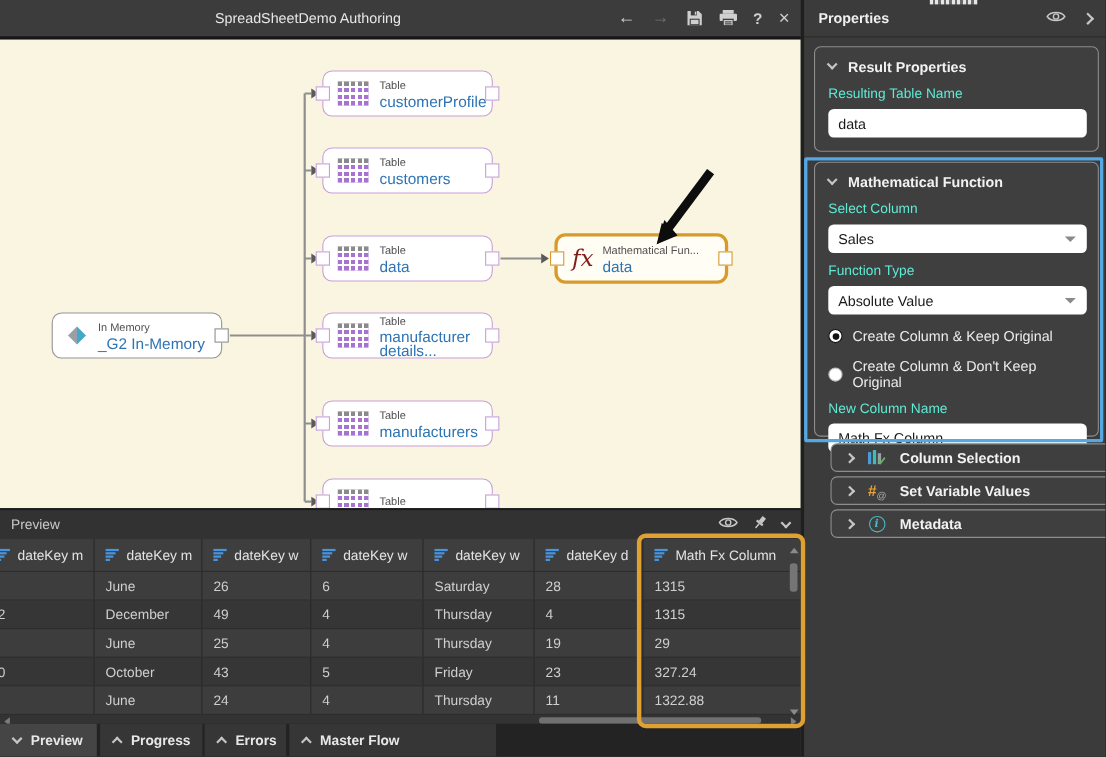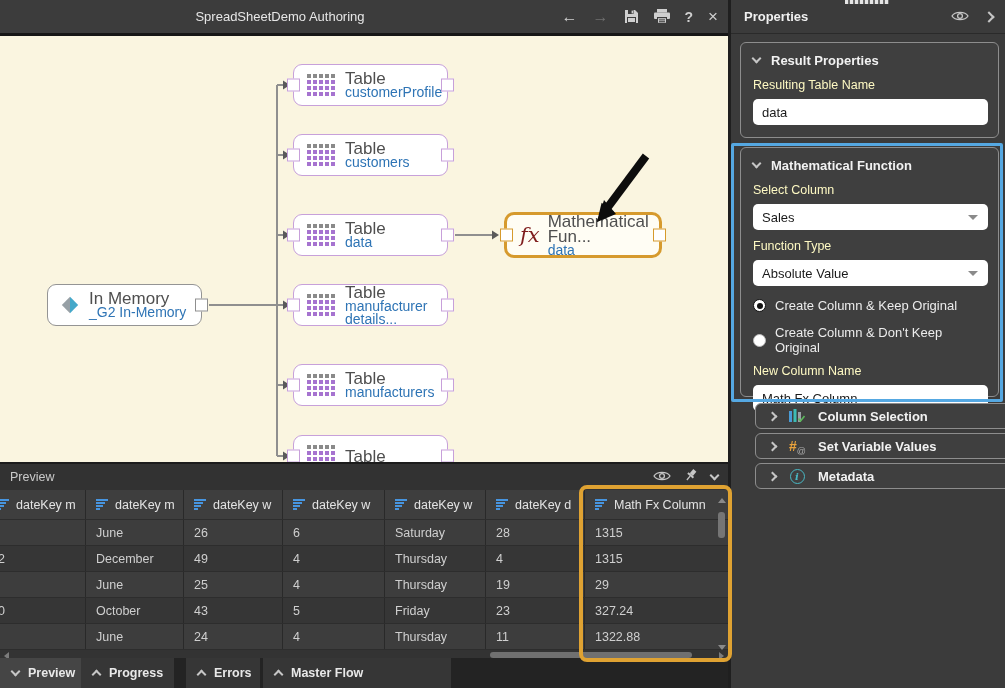--- a/index.html
+++ b/index.html
@@ -15,21 +15,21 @@
   .tb-btn.dim{color:#6f6f6f}
   .tb-q{font-weight:bold;font-size:14px}
   .tb-x{font-size:17px}
 
   
   .flow-canvas{position:absolute;left:0;top:36px;width:728px;height:426px;background:#faf5e0;overflow:hidden}
   .connections{position:absolute;left:0;top:0}
   .node{position:absolute;display:flex;align-items:center;gap:10px;background:#fff;border:1.5px solid #c7a0da;border-radius:9px;width:155px;height:42px;padding-left:13px}
   .node .port{position:absolute;width:13px;height:13px;background:#fff;border:1.5px solid #c7a0da;top:50%;transform:translateY(-50%)}
   .port-l{left:-7px}.port-r{right:-7px}
-  .node-title{font-size:17px;color:#4f4f4f;line-height:15px}
+  .node-title{font-size:10px;color:#4f4f4f;line-height:15px}
   .node-sub{font-size:14px;color:#2e74b5;line-height:13px}
   .tbl-icon{width:28px;height:22px;flex:0 0 auto;background-image:
      repeating-linear-gradient(to right, rgba(0,0,0,0) 0 4px, #fff 4px 6px),
      repeating-linear-gradient(to bottom, rgba(0,0,0,0) 0 4px, #fff 4px 6px),
      linear-gradient(to bottom,#8a8a8a 0 4px,#a673d0 4px 100%)}
   .mem-node{border-color:#949494}
   .mem-node .port{border-color:#8f8f8f}
   .fx-node{width:158px;height:46px;border:3px solid #d69a2d;border-radius:10px;background:#fffdf4;gap:8px}
   .fx-node .port{border-color:#d69a2d}
   .fx-glyph{font-family:"DejaVu Serif",serif;font-style:italic;font-size:21px;color:#7f1d1d;flex:0 0 auto}
@@ -64,39 +64,39 @@
   .hscroll{position:absolute;left:0;top:186px;width:728px;height:10px;background:#333}
   .hthumb{position:absolute;left:490px;top:2px;width:202px;height:6px;background:#707070;border-radius:3px}
   .tri-left{left:4px;top:2px;border-top:4px solid transparent;border-bottom:4px solid transparent;border-right:5px solid #7c7c7c}
   .tri-right{right:4px;top:2px;border-top:4px solid transparent;border-bottom:4px solid transparent;border-left:5px solid #7c7c7c}
 
   
   .bottom-tabs{position:absolute;left:0;top:658px;width:728px;height:30px;background:#232323}
   .tab{position:absolute;top:0;height:30px;background:#363636;display:flex;align-items:center;gap:9px;padding-left:12px;font-size:12.5px;font-weight:bold;color:#e8e8e8;cursor:default}
   .tab.active{background:#454545}
   .tab-preview{left:0;width:88px}
-  .tab-progress{left:81px;width:93px}
+  .tab-progress{left:91px;width:93px}
   .tab-errors{left:186px;width:74px}
   .tab-master{left:263px;width:188px}
 
   
   .chev{display:inline-block;width:7px;height:7px;border-style:solid;border-color:#c6c6c6;border-width:0 2px 2px 0;flex:0 0 auto}
   .chev-down{transform:rotate(45deg);margin-top:-3px}
   .chev-up{transform:rotate(-135deg);margin-top:3px}
   .chev-right{transform:rotate(-45deg)}
 
   
   .right-panel{position:absolute;left:728px;top:0;width:277px;height:688px;background:#3b3b3b;border-left:3px solid #1f1f1f}
   .rp-header{position:absolute;left:0;top:0;width:100%;height:34px;border-bottom:1px solid #2a2a2a}
   .rp-title{position:absolute;left:13px;top:9px;font-size:13px;font-weight:bold;color:#f0f0f0}
   .rp-h-icons{position:absolute;right:12px;top:0;height:34px;display:flex;align-items:center;gap:16px}
   .rp-card{position:absolute;left:9px;width:259px;background:#3f3f3f;border:1px solid #8d8d8d;border-radius:6px;padding:8px 12px}
   .card-head{display:flex;align-items:center;gap:11px;height:18px}
   .card-title{font-size:13px;font-weight:bold;color:#f2f2f2}
-  .fld-label{margin-top:9px;font-size:12.5px;color:#fef9c3}
+  .fld-label{margin-top:9px;font-size:12.5px;color:#5eead4}
   .txt-input,.dropdown{margin-top:7px;width:235px;height:26px;background:#fff;border-radius:5px;display:flex;align-items:center;padding-left:9px;font-size:13px;color:#1a1a1a;position:relative}
   .dd-arrow{position:absolute;right:10px;top:11px;width:0;height:0;border-left:5px solid transparent;border-right:5px solid transparent;border-top:5px solid #8a8a8a}
   .radio-row{display:flex;align-items:center;gap:9px;margin-top:12px}
   .radio-row:first-of-type{margin-top:11px}
   .radio{width:13px;height:13px;border-radius:50%;background:#fff;border:1px solid #bbb;position:relative;flex:0 0 auto}
   .radio.sel::after{content:"";position:absolute;left:2.5px;top:2.5px;width:6px;height:6px;border-radius:50%;background:#111}
   .radio.sel{border-color:#111;border-width:1.5px}
   .radio-label{font-size:13px;color:#ececec}
   .rp-collapsed{position:absolute;left:24px;width:259px;height:26px;background:#3f3f3f;border:1px solid #8d8d8d;border-radius:6px;display:flex;align-items:center;gap:12px;padding-left:13px}
   .rp-collapsed .card-title{font-size:13px}

